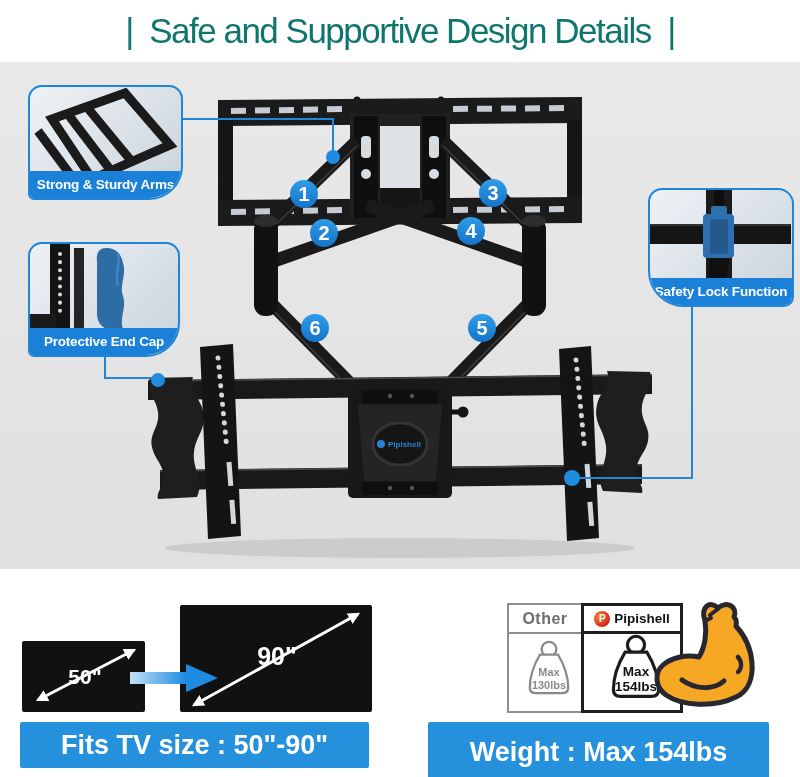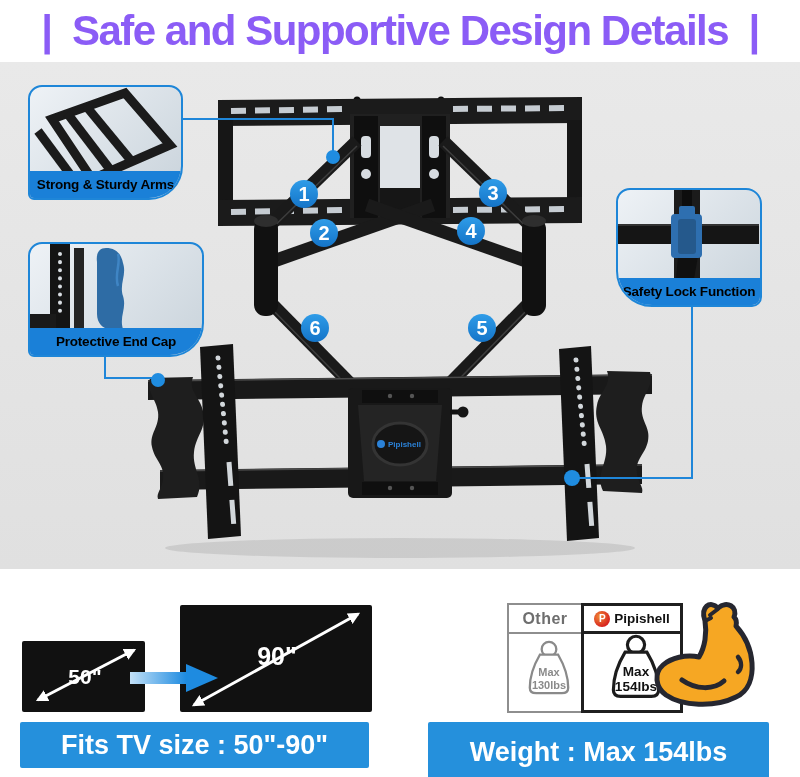--- a/index.html
+++ b/index.html
@@ -1,35 +1,35 @@
 <!DOCTYPE html>
 <html><head>
 <meta charset="utf-8">
 <style>
   html,body{margin:0;padding:0;}
   body{width:800px;height:777px;font-family:"Liberation Sans",sans-serif;background:#ffffff;overflow:hidden;}
   .stage{position:relative;width:800px;height:777px;background:#ffffff;}
 
   
   .header{position:absolute;left:0;top:0;width:800px;height:62px;background:#ffffff;display:flex;align-items:center;justify-content:center;}
-  .header .title{color:#8b5cf6;font-weight:bold;font-size:42px;letter-spacing:-1.5px;white-space:pre;}
+  .header .title{color:#0f766e;font-weight:normal;font-size:35px;letter-spacing:-1.5px;white-space:pre;}
 
   
   .product{position:absolute;left:0;top:62px;width:800px;height:507px;background:linear-gradient(#e9e9e9,#e0e0e0);}
   .product svg.scene{position:absolute;left:0;top:0;}
 
   
   .callout{position:absolute;border:2.5px solid #1E86D8;background:linear-gradient(135deg,#eef2f6,#c9d3db);overflow:hidden;box-sizing:border-box;}
-  .callout .label{position:absolute;left:0;right:0;bottom:0;height:27px;background:#1A80D8;color:#000000;font-weight:bold;display:flex;align-items:center;justify-content:center;font-size:13.5px;letter-spacing:-0.2px;}
+  .callout .label{position:absolute;left:0;right:0;bottom:0;height:27px;background:#1A80D8;color:#ffffff;font-weight:bold;display:flex;align-items:center;justify-content:center;font-size:13.5px;letter-spacing:-0.2px;}
   .callout svg{position:absolute;left:0;top:0;}
   #callout-arms{left:28px;top:23px;width:155px;height:115px;border-radius:14px 14px 34px 6px;}
   #callout-arms .label{border-radius:0 0 30px 2px;}
-  #callout-endcap{left:28px;top:180px;width:176px;height:115px;border-radius:14px 14px 34px 6px;}
+  #callout-endcap{left:28px;top:180px;width:152px;height:115px;border-radius:14px 14px 34px 6px;}
   #callout-endcap .label{border-radius:0 0 30px 2px;}
-  #callout-lock{left:616px;top:126px;width:146px;height:119px;border-radius:14px 16px 10px 36px;}
+  #callout-lock{left:648px;top:126px;width:146px;height:119px;border-radius:14px 16px 10px 36px;}
   #callout-lock .label{border-radius:0 0 8px 32px;}
 
   
   .bottom{position:absolute;left:0;top:569px;width:800px;height:208px;background:#ffffff;}
   .banner{position:absolute;background:#2590DC;color:#ffffff;font-weight:bold;font-size:27px;display:flex;align-items:center;justify-content:center;border-radius:2px;white-space:pre;}
   #banner-size{left:20px;top:153px;width:349px;height:46px;}
   #banner-weight{left:428px;top:153px;width:341px;height:60px;}
 
   .compare{position:absolute;left:467px;top:34px;width:186px;height:110px;display:flex;}
   .col{box-sizing:border-box;display:flex;flex-direction:column;background:#fff;margin-left:40px;}

